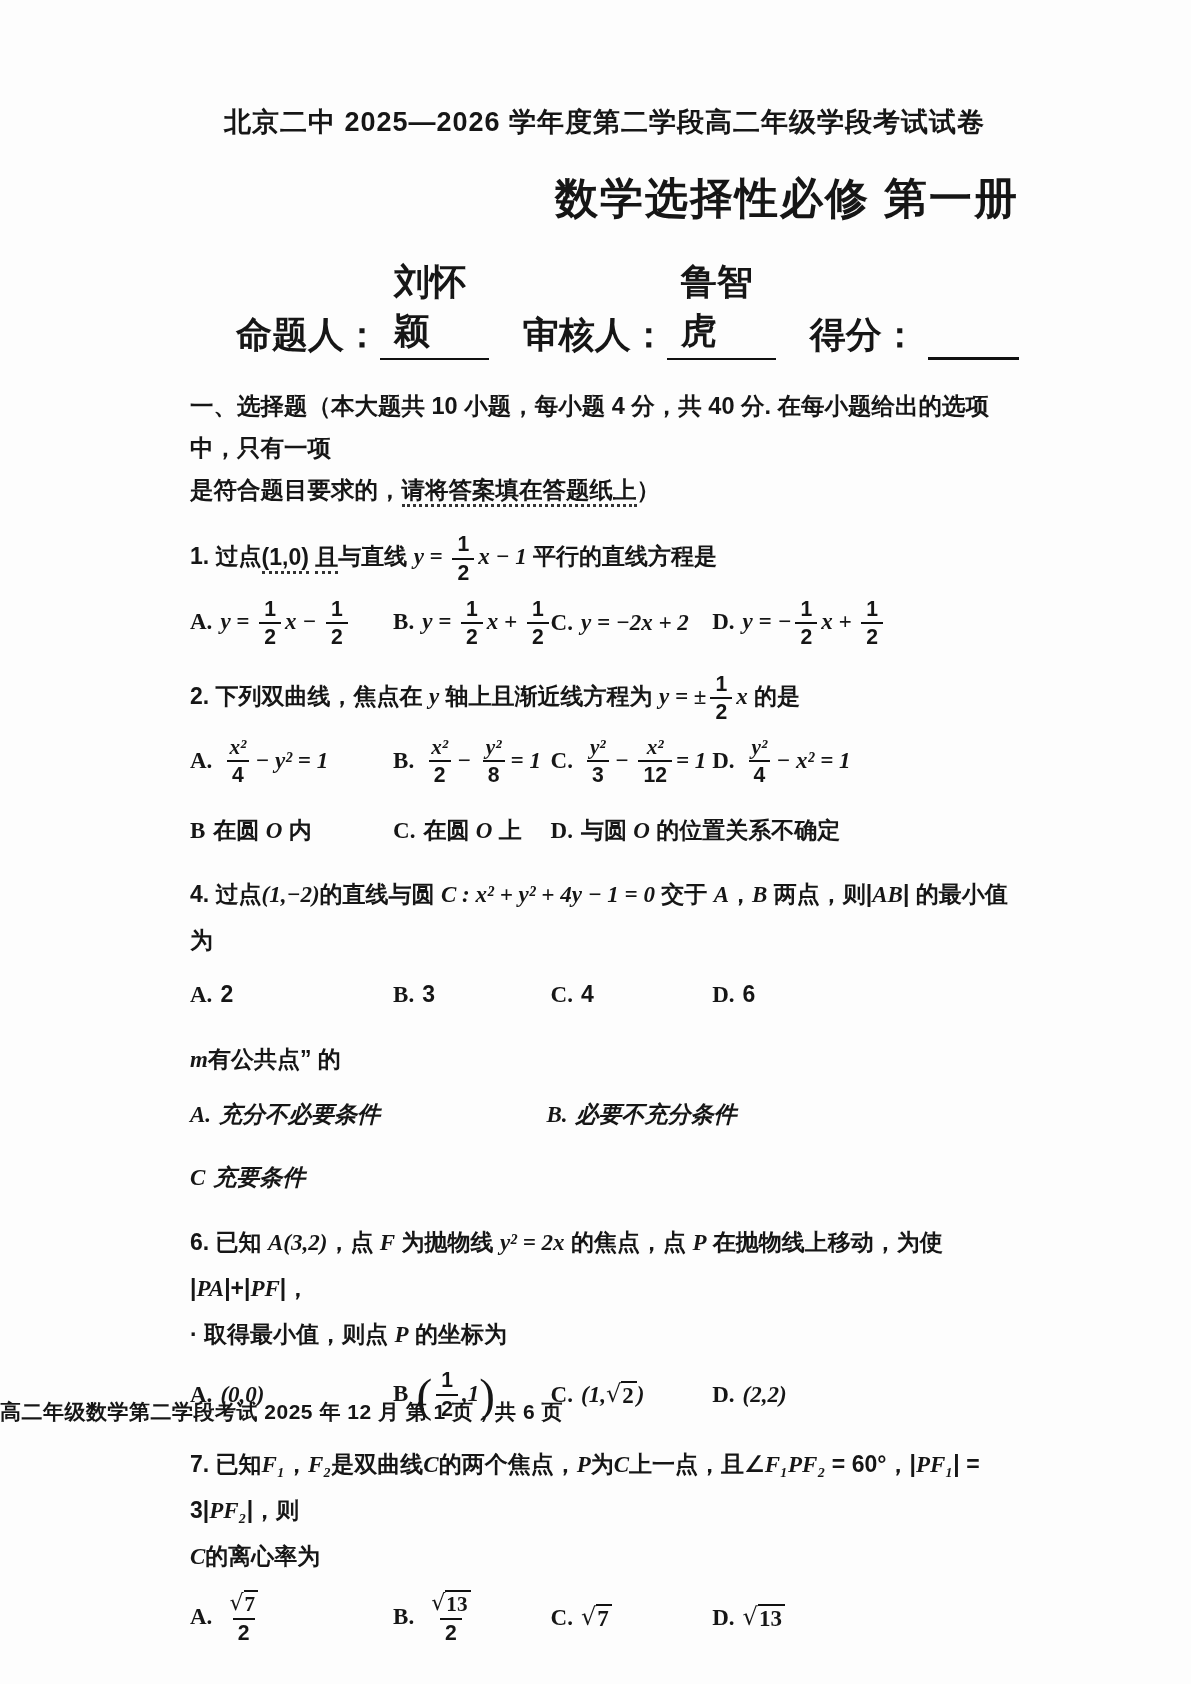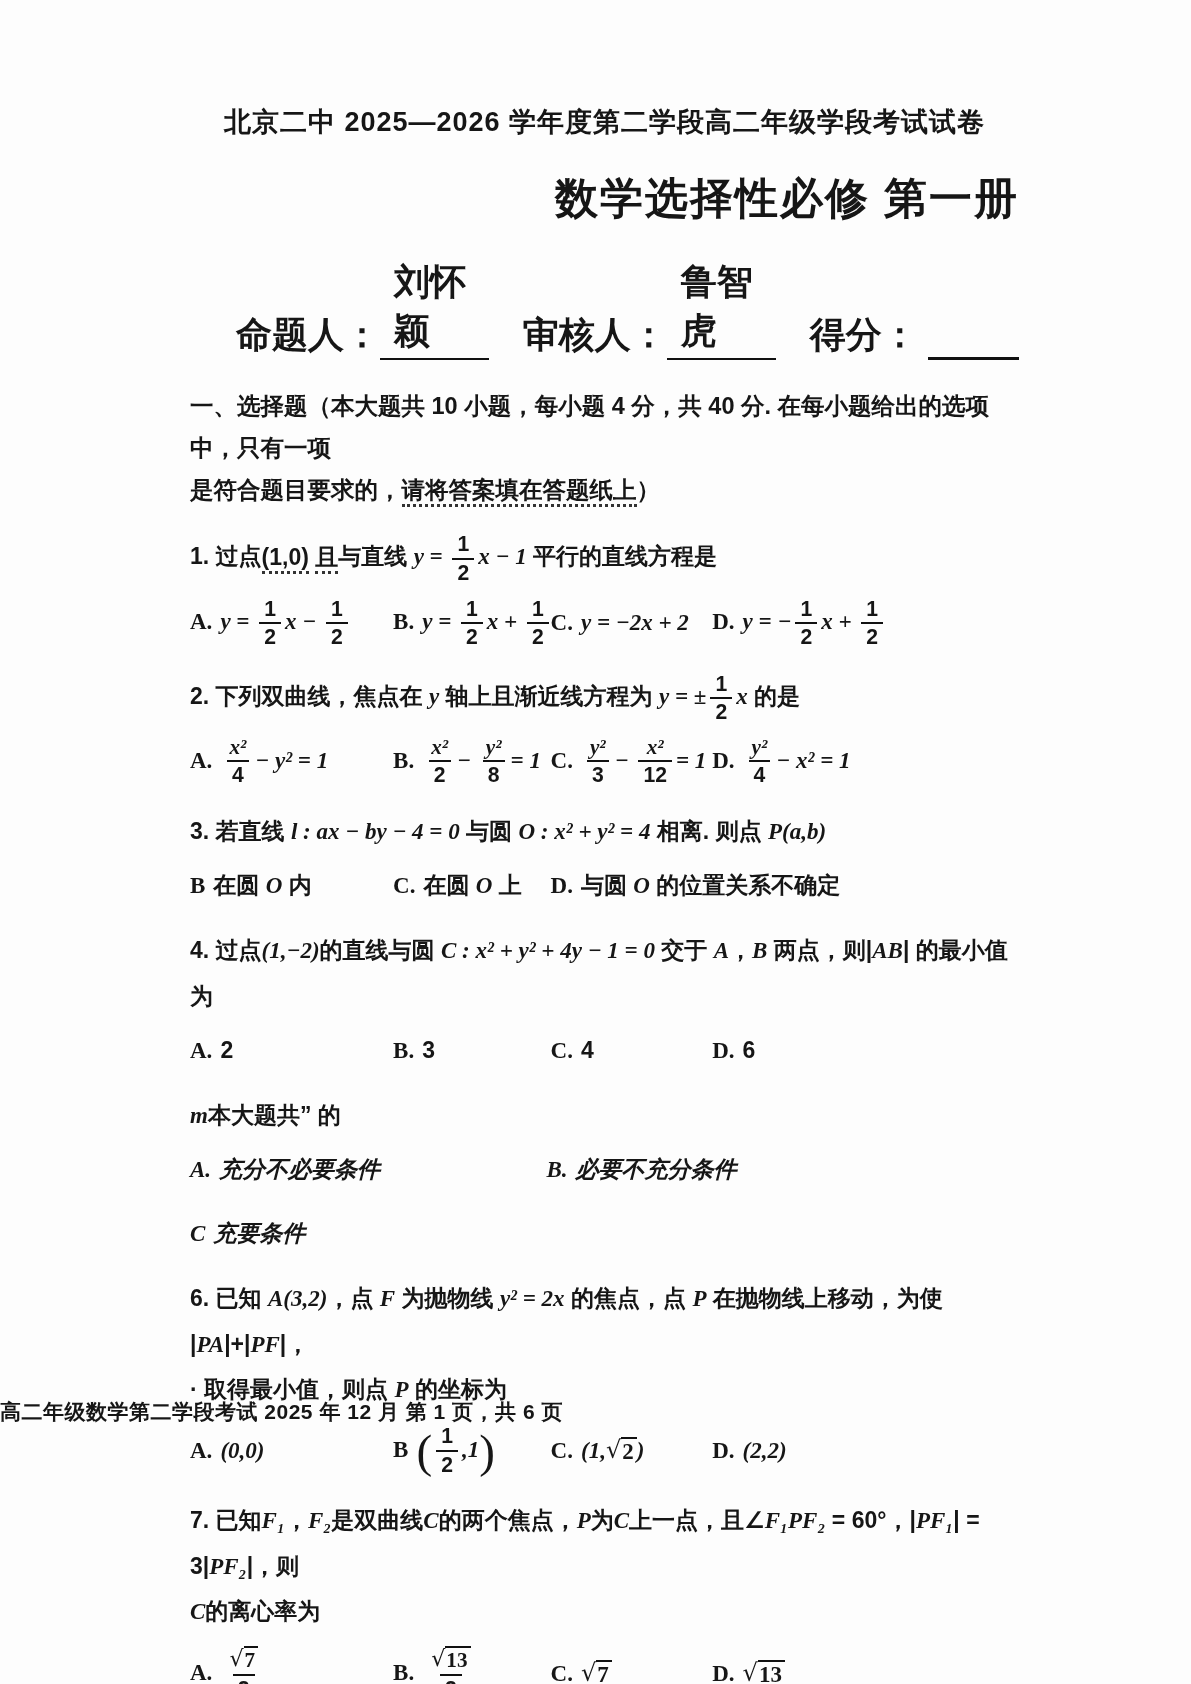--- a/index.html
+++ b/index.html
@@ -166,38 +166,37 @@
                   <span class="num"><span class="mi">x²</span></span>
                   <span class="den"><span class="mtxt">12</span></span>
                 </span><span class="mi">= 1</span></span></div>
             <div class="option"><span class="opt-label">D.</span><span class="opt-math"><span class="frac">
                   <span class="num"><span class="mi">y²</span></span>
                   <span class="den"><span class="mtxt">4</span></span>
                 </span><span class="mi">− x² = 1</span></span></div>
           </div>
         </div>
         <div class="question">
-          <div class="stem-line"><span class="mtxt">3. 若直线 </span><span class="mi">l : ax − by − 4 = 0</span><span class="mtxt"> 与圆 </span><span class="mi">O : x² + y² = 4</span><span class="mtxt"> 相离.  则点 </span><span class="mi">P(a,b)</span></div>
           <div class="options row4">
             <div class="option"><span class="opt-label">B</span><span class="opt-math"><span class="mtxt">在圆 </span><span class="mi">O</span><span class="mtxt"> 内</span></span></div>
             <div class="option"><span class="opt-label">C.</span><span class="opt-math"><span class="mtxt">在圆 </span><span class="mi">O</span><span class="mtxt"> 上</span></span></div>
             <div class="option"><span class="opt-label">D.</span><span class="opt-math"><span class="mtxt">与圆 </span><span class="mi">O</span><span class="mtxt"> 的位置关系不确定</span></span></div>
           </div>
         </div>
         <div class="question">
           <div class="stem-line"><span class="mtxt">4. 过点</span><span class="mi">(1,−2)</span><span class="mtxt">的直线与圆 </span><span class="mi">C :  x² + y² + 4y − 1 = 0</span><span class="mtxt"> 交于 </span><span class="mi">A</span><span class="mtxt">，</span><span class="mi">B</span><span class="mtxt"> 两点，则|</span><span class="mi">AB</span><span class="mtxt">| 的最小值为</span></div>
           <div class="options row4">
             <div class="option"><span class="opt-label">A.</span><span class="opt-math"><span class="mtxt">2</span></span></div>
             <div class="option"><span class="opt-label">B.</span><span class="opt-math"><span class="mtxt">3</span></span></div>
             <div class="option"><span class="opt-label">C.</span><span class="opt-math"><span class="mtxt">4</span></span></div>
             <div class="option"><span class="opt-label">D.</span><span class="opt-math"><span class="mtxt">6</span></span></div>
           </div>
         </div>
         <div class="question">
-          <div class="stem-line"><span class="mi">m</span><span class="mtxt">本大题共” 的</span></div>
+          <div class="stem-line"><span class="mi">m</span><span class="mtxt">有公共点” 的</span></div>
           <div class="options grid2">
             <div class="option"><span class="opt-label">A.</span><span class="opt-math"><span class="mtxt">充分不必要条件</span></span></div>
             <div class="option"><span class="opt-label">B.</span><span class="opt-math"><span class="mtxt">必要不充分条件</span></span></div>
             <div class="option"><span class="opt-label">C</span><span class="opt-math"><span class="mtxt">充要条件</span></span></div>
           </div>
         </div>
         <div class="question">
           <div class="stem-line"><span class="mtxt">6. 已知 </span><span class="mi">A(3,2)</span><span class="mtxt">，点 </span><span class="mi">F</span><span class="mtxt"> 为抛物线 </span><span class="mi">y² = 2x</span><span class="mtxt"> 的焦点，点 </span><span class="mi">P</span><span class="mtxt"> 在抛物线上移动，为使 |</span><span class="mi">PA</span><span class="mtxt">|+|</span><span class="mi">PF</span><span class="mtxt">|，</span></div>
           <div class="stem-line"><span class="mtxt">· 取得最小值，则点 </span><span class="mi">P</span><span class="mtxt"> 的坐标为</span></div>
           <div class="options row4">

